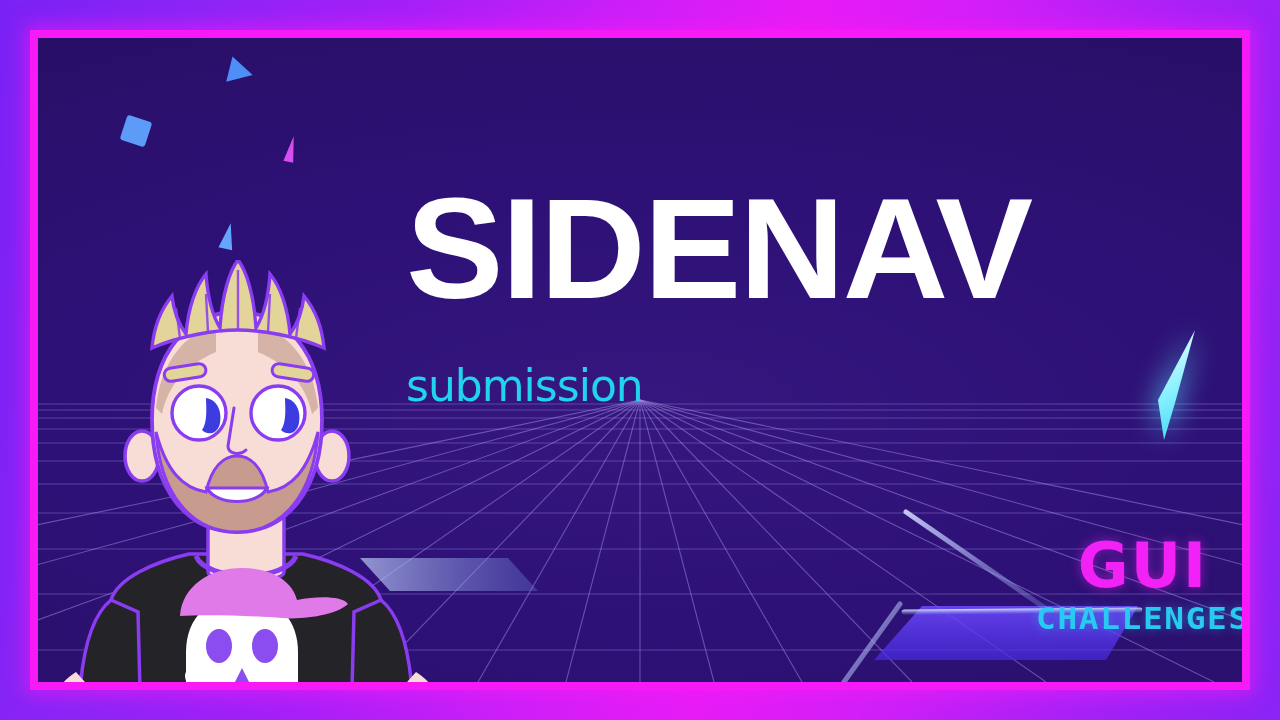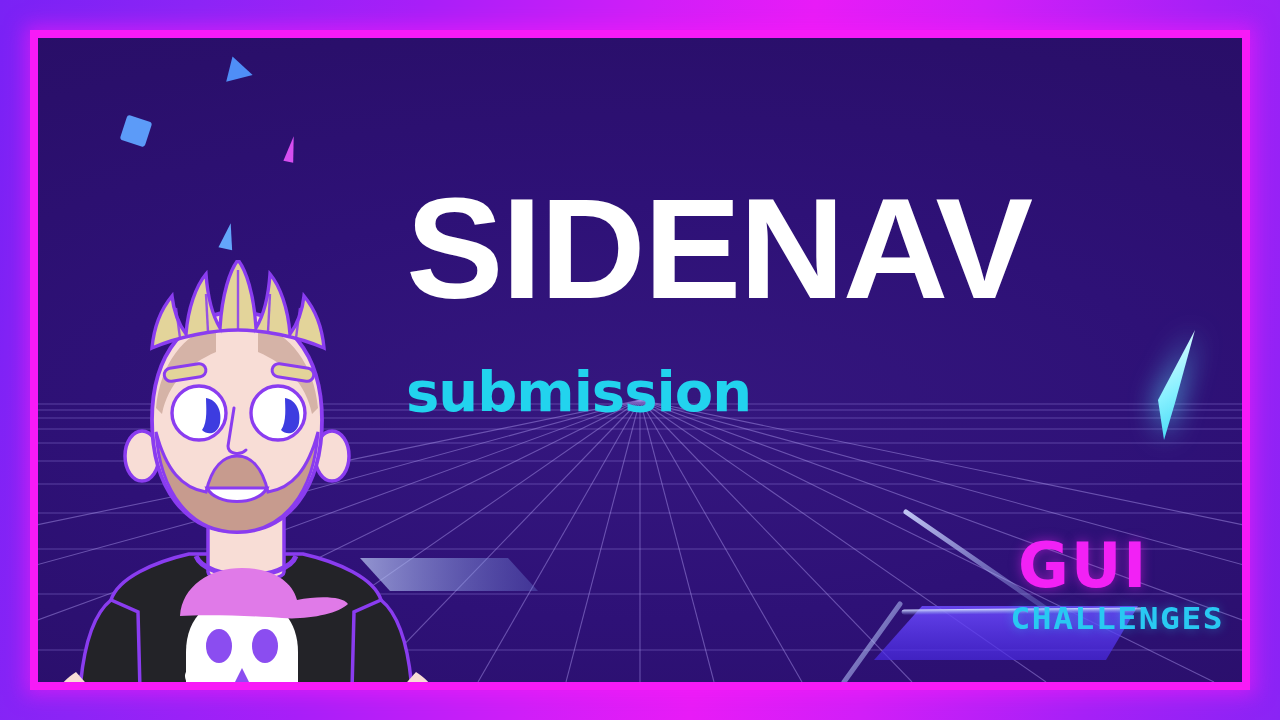--- a/index.html
+++ b/index.html
@@ -60,28 +60,28 @@
   
   #headline{
     position:absolute;left:368px;top:143px;
     font-size:142px;line-height:0.96;font-weight:700;letter-spacing:-2px;
     color:#ffffff;white-space:nowrap;
     font-family:"Liberation Sans","DejaVu Sans",sans-serif;
     transform:scaleX(1.03);transform-origin:left top;
   }
   #subtitle{
     position:absolute;left:368px;top:325px;
-    font-size:56px;line-height:1.03;font-weight:700;letter-spacing:-1px;
+    font-size:44px;line-height:1.03;font-weight:400;letter-spacing:-1px;
     color:#22d3ee;
     font-family:"DejaVu Sans","Liberation Sans",sans-serif;
   }
   #subtitle div{display:block;}
 
   
-  #logo{position:absolute;left:980px;top:497px;width:250px;}
+  #logo{position:absolute;left:980px;top:497px;width:250px;text-align:center;}
   #logo-gui{
     font-size:62px;font-weight:700;letter-spacing:2px;color:#f221f5;
     line-height:1;font-family:"DejaVu Sans","Liberation Sans",sans-serif;
     text-shadow:0 0 12px rgba(242,33,245,.5);
   }
   #logo-challenges{
     margin-top:6px;font-size:31px;font-weight:700;letter-spacing:1.5px;
     color:#29c9f2;line-height:1;
     font-family:"DejaVu Sans Mono","Liberation Mono",monospace;
     text-shadow:0 0 10px rgba(41,201,242,.45);

